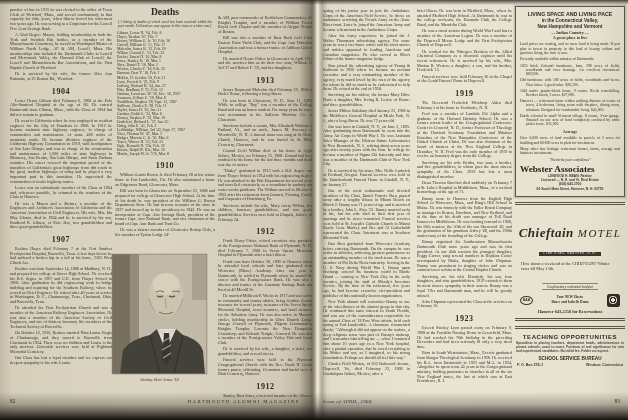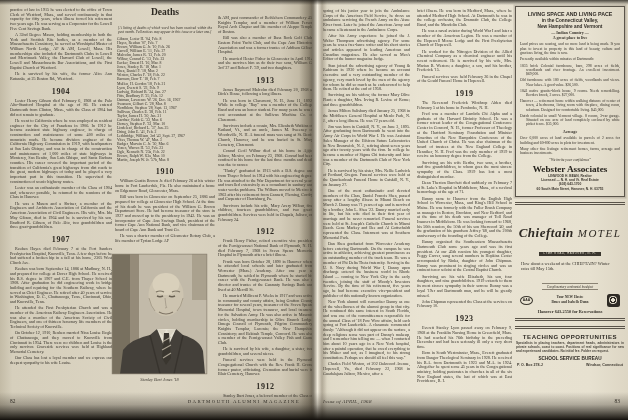--- a/index.html
+++ b/index.html
@@ -20,21 +20,21 @@
   .col{position:absolute;overflow:hidden;text-align:justify;font-size:4.15px;line-height:1.13;}
   #cL1{left:10px;top:8px;width:102px;height:384px;}
   #cL2{left:115px;top:6px;width:100px;height:246px;}
   #cL3{left:218px;top:16px;width:95px;height:382px;}
   #cR1{left:11px;top:9px;width:87px;height:380px;}
   #cR2{left:105px;top:9px;width:95px;height:380px;}
   .page .col{position:absolute;}
   .b{margin:0 0 1.6px;text-indent:5px;}
   .b.ni{text-indent:0;}
   .year{font-size:8px;font-weight:bold;text-align:center;letter-spacing:.6px;margin:5px 0 3px;color:#2d2922;}
-  .deaths-head{font-size:9.5px;font-weight:bold;text-align:center;margin:1px 0 8px;color:#2d2922;}
+  .deaths-head{font-size:9.5px;font-weight:bold;text-align:center;margin:1px 0 2px;color:#2d2922;}
   .note{font-style:italic;font-size:3.6px;margin:0 3px 3px;text-align:justify;line-height:1.15;}
   .dlist{margin:0 0 2px;}
   .drow{font-size:3.85px;line-height:4.05px;white-space:nowrap;overflow:hidden;padding-left:2px;}
 
   .photo{position:absolute;left:112px;top:254px;width:95px;margin:0;}
   .photo svg{display:block;width:95px;height:120px;box-shadow:0 0 1px rgba(40,35,28,.6);}
   .photo figcaption{font-style:italic;font-size:4.3px;text-align:center;margin-top:3px;color:#3a362e;}
 
   .footer-l{position:absolute;left:10px;right:12px;top:398px;display:flex;justify-content:space-between;align-items:baseline;}
   .footer-r{position:absolute;left:11px;right:8px;top:398px;display:flex;justify-content:space-between;align-items:baseline;}
@@ -44,21 +44,21 @@
 
   .adcol{position:absolute;left:203px;top:6px;width:110px;}
   .adbox{border:1px solid #5a544a;box-shadow:0 0 0 1.5px rgba(90,84,74,.22);padding:4px 4px 5px;}
   .ad-t1{font-family:"Liberation Sans",sans-serif;font-weight:bold;font-size:5.3px;text-align:center;line-height:1.3;color:#2e2a24;}
   .ad-t1b{font-family:"Liberation Sans",sans-serif;font-weight:bold;font-size:4.7px;text-align:center;line-height:1.25;color:#2e2a24;}
   .ad-sub{font-weight:bold;font-size:4.1px;text-align:center;line-height:1.3;}
   .ad-p{font-size:3.75px;text-align:justify;margin:2px 0;line-height:1.15;}
   .ad-listing{font-size:3.75px;text-align:justify;margin:1.8px 0;padding-left:6px;text-indent:-6px;line-height:1.15;}
   .ad-acre{font-weight:bold;font-size:4.2px;text-align:center;margin:2.5px 0 1px;}
   .ad-slogan{font-style:italic;font-size:3.7px;text-align:center;margin:2.5px 0 1.5px;}
-  .ad-firm{font-size:9.2px;font-weight:bold;text-align:center;margin-top:1px;color:#26231d;}
+  .ad-firm{font-size:9.2px;font-weight:bold;margin-top:1px;color:#26231d;}
   .ad-line{font-family:"Liberation Sans",sans-serif;font-size:3.3px;font-weight:bold;text-align:center;line-height:1.35;color:#3c372f;}
 
   .ad-chieftain{margin-top:5px;border-top:3px double #5a544a;border-bottom:3px double #5a544a;padding:19px 2px 4px;text-align:center;}
   .ch-logo{font-style:italic;color:#2e2a24;line-height:1;}
   .ch-script{font-size:13px;font-weight:bold;letter-spacing:.5px;}
   .ch-motel{font-size:11px;letter-spacing:1.5px;}
   .ch-bar{display:inline-block;background:#3a362e;color:#e9e3d3;font-size:2.7px;padding:.5px 4px;letter-spacing:.6px;margin-top:1px;font-family:"Liberation Sans",sans-serif;}
   .ch-head{font-size:8.6px;font-weight:bold;margin:4px 0 1px;line-height:1.15;color:#26231d;}
   .ch-body{font-size:4.4px;text-align:left;margin:2.5px 4px;line-height:1.2;}
   .ch-bfast{font-size:3.1px;font-style:italic;border-top:.5px solid #8a8374;border-bottom:.5px solid #8a8374;display:inline-block;padding:.6px 5px;margin:1.5px 0;}

